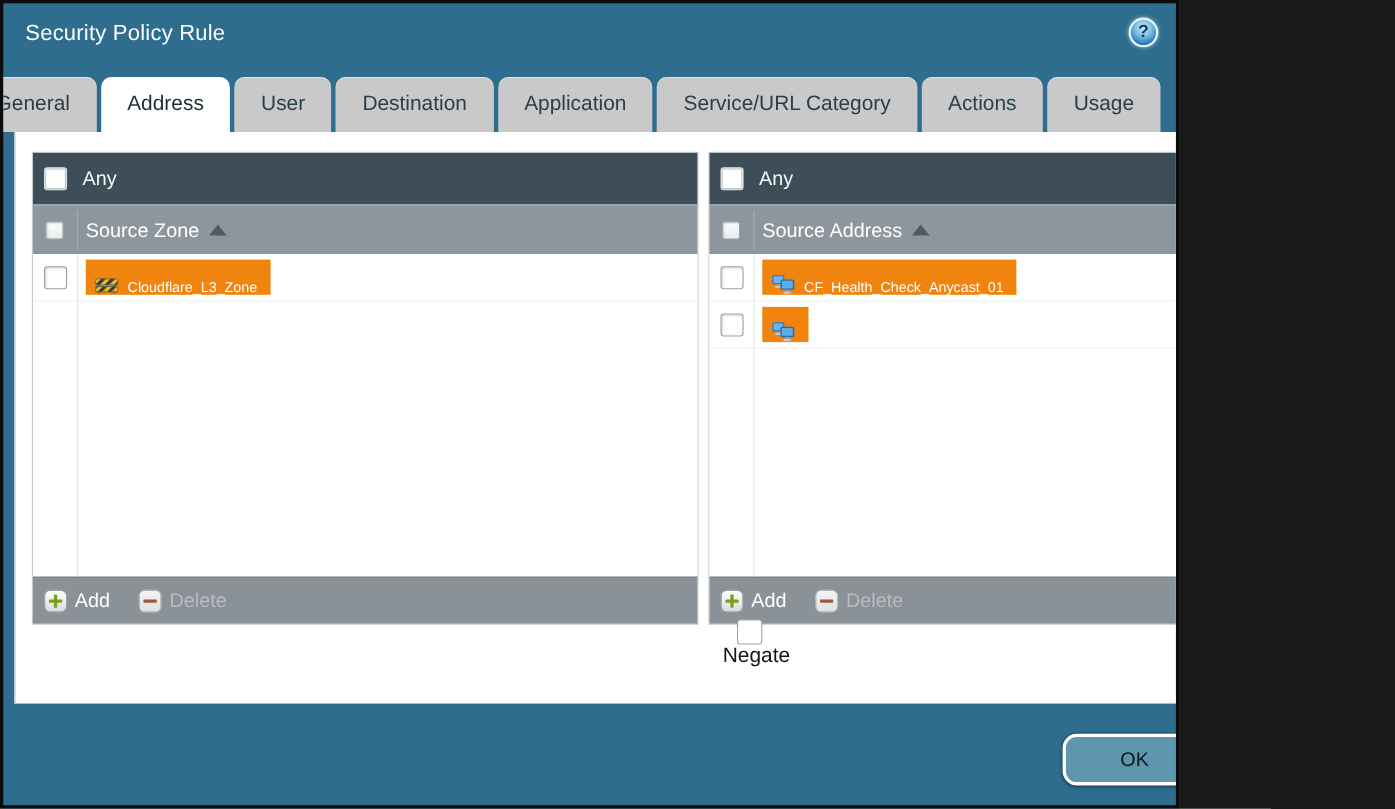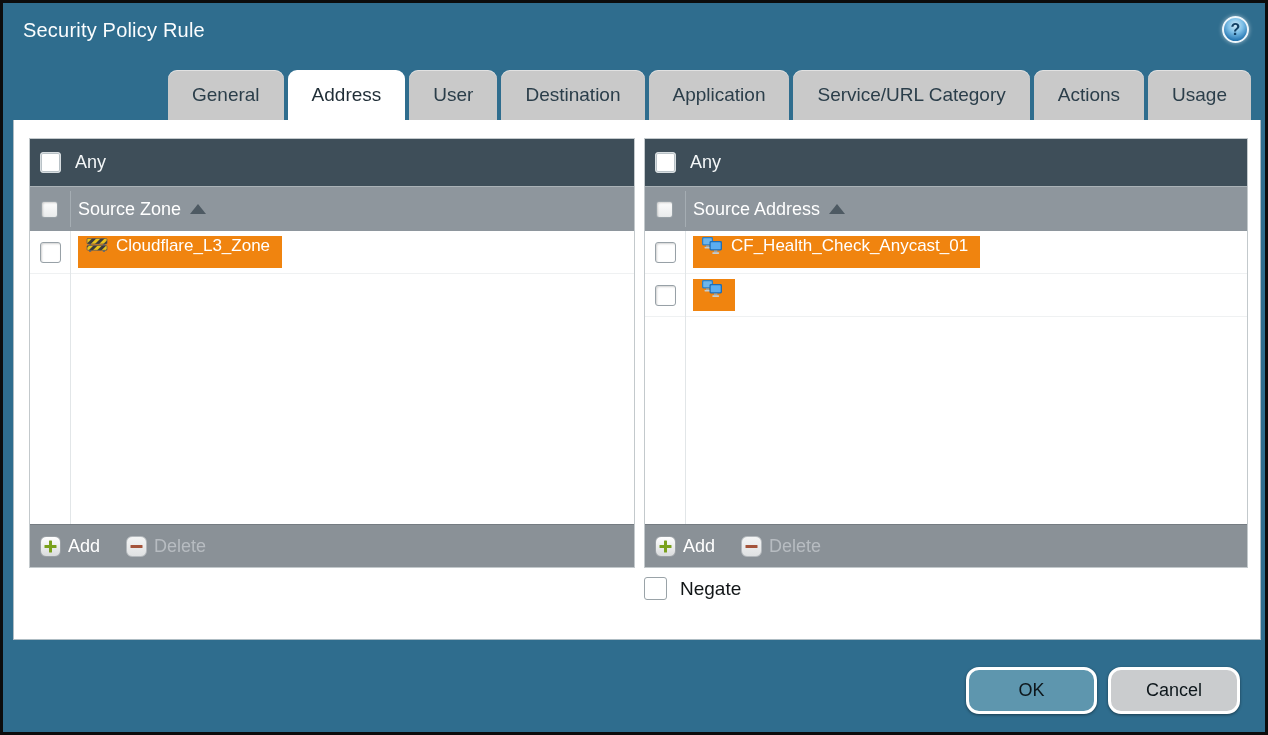--- a/index.html
+++ b/index.html
@@ -1,21 +1,21 @@
 <!DOCTYPE html>
 <html style="--titlebar: #2F6D8E; --highlight: #F0840F; --header-dark: #3E4E59; --header-gray: #8E969D; --toolbar-gray: #8A9197; --ok-button: #5E96AE; --cancel-button: #CACCCE; --add-green: #7AA11D; --delete-red: #A4543B;"><head>
 <meta charset="utf-8">
 <style>
   * { box-sizing: border-box; }
   html,body { margin:0; padding:0; background:#1a1a1a; }
   body { font-family: "Liberation Sans", sans-serif; }
 
   .dialog {
     position: relative;
-    width: 1268px; height: 735px;
+    width: 1072px; height: 735px;
     background: var(--titlebar, #2F6D8E);
     border: 3px solid #0c0c0c;
     overflow: hidden;
   }
 
   
   .titlebar { position:absolute; left:0; top:0; right:0; height:67px; }
   .title {
     position:absolute; left:20px; top:16px;
     font-size:20px; color:#fbfdfe; letter-spacing:.2px;
@@ -89,23 +89,23 @@
   .list { flex:1 1 auto; background:#ffffff; position:relative; overflow:hidden; }
   .list-sep { position:absolute; left:40px; top:0; bottom:0; width:1px; background:#e2e6e8; }
   .row {
     height:43px; display:flex; align-items:center;
     border-bottom:1px solid #eff1f2; cursor:pointer;
   }
   .row .cb { margin-left:10px; }
 
   .chip {
     margin-left:17px; height:32px;
-    display:inline-flex; align-items:flex-start;
+    display:inline-flex; align-items:flex-end;
     background: var(--highlight, #F0840F);
-    color:#ffffff; font-size:17px;
+    color:#ffffff; font-size:13px;
     padding:0 12px 0 8px; gap:8px; cursor:pointer;
   }
 
   .toolbar {
     height:43px; flex:0 0 43px;
     background: var(--toolbar-gray, #8A9197);
     border-top:1px solid #757c82;
     display:flex; align-items:center; padding-left:10px;
   }
   .tool-btn { display:flex; align-items:center; gap:7px; cursor:pointer; }
@@ -125,22 +125,22 @@
   .cb {
     width:21px; height:21px; background:#ffffff;
     border:1px solid #98a1a7; border-radius:3px;
     box-shadow: inset 1px 1px 2px rgba(0,0,0,.18);
     cursor:pointer; flex:0 0 auto;
   }
   .cb-any { border-color:#d7dde0; box-shadow: inset 0 0 0 1px #b9c2c7; }
   .cb-small { width:17px; height:17px; background:linear-gradient(#fdfdfd,#e9ebec); }
 
   .negate-row {
-    position:absolute; left:630px; top:457px;
-    display:flex; align-items:center;
+    position:absolute; left:630px; top:443px;
+    display:flex; align-items:center;flex-direction:column;
   }
   .negate-cb {
     width:23px; height:23px; background:#ffffff;
     border:1px solid #9aa3a8; border-radius:3px; cursor:pointer;
   }
   .negate-label { margin-left:13px; font-size:19px; color:#111517; }
 
   
   .btn {
     position:absolute; top:664px; height:47px;

